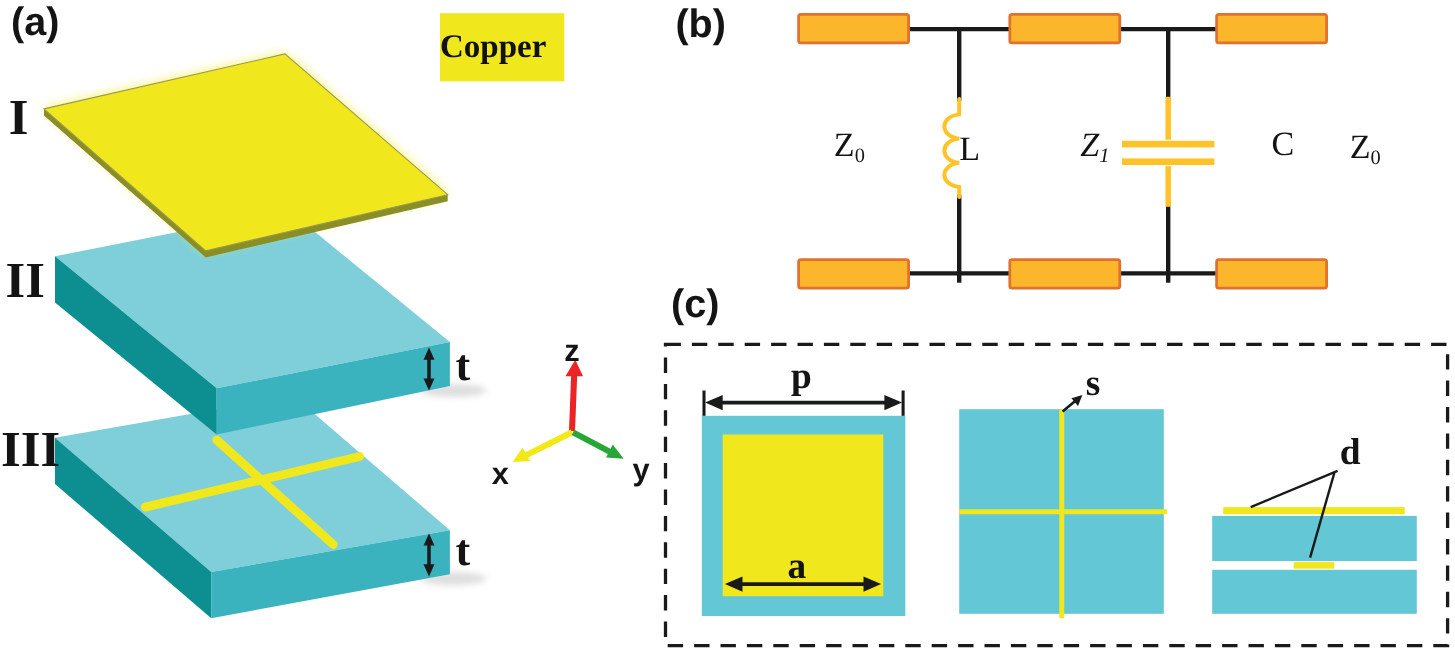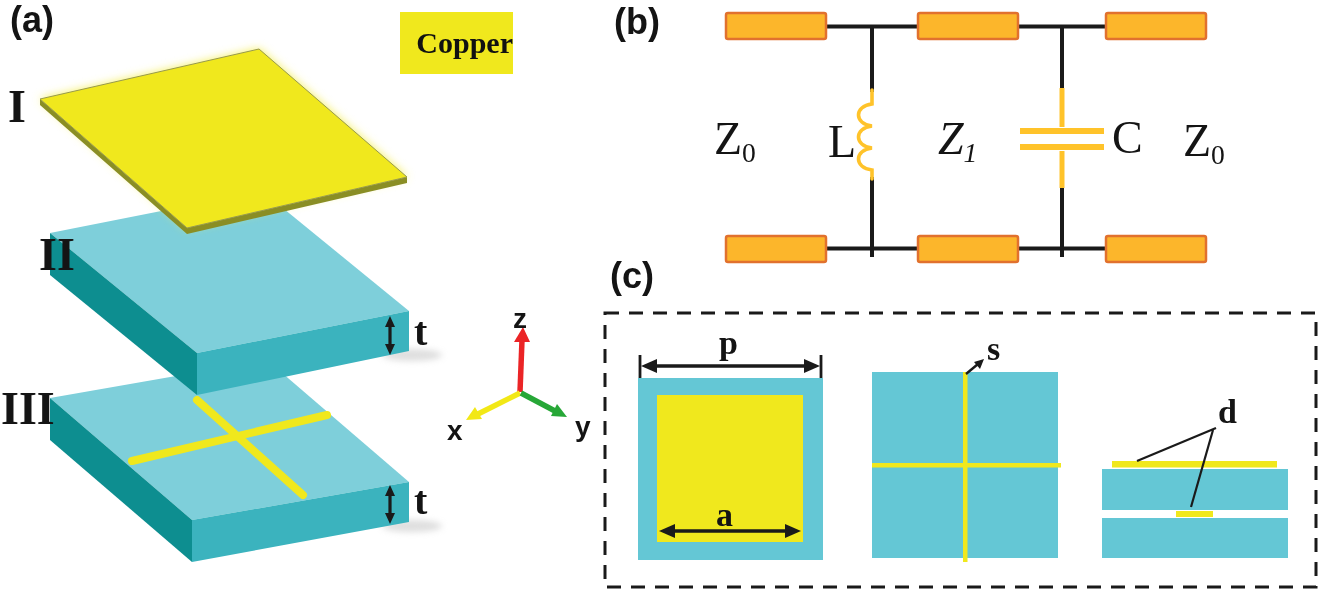--- a/index.html
+++ b/index.html
@@ -3,26 +3,26 @@
 <meta charset="utf-8">
 <style>
   html,body{margin:0;padding:0;background:#fff;}
   .canvas{position:relative;width:1323px;height:596px;background:#fff;overflow:hidden;
           font-family:"Liberation Serif",serif;}
   svg.layer{position:absolute;left:0;top:0;width:1323px;height:596px;}
   .lbl{position:absolute;line-height:1;white-space:nowrap;color:#141414;}
   .panel-tag{font-family:"Liberation Sans",sans-serif;font-weight:bold;font-size:36px;}
   .roman{font-weight:bold;font-size:46px;}
   .axis-lbl{font-family:"Liberation Sans",sans-serif;font-weight:bold;font-size:28px;}
-  .imp{font-size:46px;}
+  .imp{font-size:31px;margin-left:44px;}
   .imp .sub{font-size:0.6em;vertical-align:-0.28em;}
   .dim{font-weight:bold;font-size:34px;}
   .tdim{font-weight:600;font-size:40px;}
   .legend-box{position:absolute;left:400px;width:113px;height:62px;display:flex;
-              align-items:center;justify-content:flex-end;font-weight:bold;font-size:30px;color:#111;}
+              align-items:center;justify-content:flex-start;font-weight:bold;font-size:30px;color:#111;}
   .legend-copper{top:12px;background:var(--copper-yellow);}
   .legend-f4b{top:76px;background:var(--substrate-cyan);}
   .fill-copper{fill:var(--copper-yellow);}
   .fill-cyan{fill:var(--substrate-cyan);}
   .fill-top{fill:var(--substrate-top);}
   .fill-side{fill:var(--substrate-side-dark);}
   .fill-front{fill:var(--substrate-front);}
   .fill-orange{fill:var(--microstrip-orange);stroke:var(--microstrip-border);stroke-width:2.5;}
   .wire{stroke:var(--line-black);fill:none;}
   .ywire{stroke:var(--component-yellow);fill:none;}
@@ -144,21 +144,21 @@
     <rect class="fill-copper" x="1176" y="511" width="37" height="6"></rect>
     <rect class="fill-cyan" x="1102" y="518" width="186" height="40"></rect>
     <g>
       <line class="blk" x1="1216" y1="428" x2="1137" y2="461" stroke-width="2.2"></line>
       <line class="blk" x1="1213" y1="430" x2="1191" y2="507" stroke-width="2.2"></line>
     </g>
   </svg>
 
   <div class="lbl panel-tag" style="left:10px;top:2px;">(a)</div>
   <div class="lbl roman" style="left:8px;top:84px;">I</div>
-  <div class="lbl roman" style="left:5px;top:232px;margin-left:34px;">II</div>
+  <div class="lbl roman" style="left:5px;top:232px;">II</div>
   <div class="lbl roman" style="left:1px;top:386px;">III</div>
 
   <div class="legend-box legend-copper">
     <span>Copper</span>
   </div>
 
   <div class="lbl tdim" style="left:414px;top:312px;">t</div>
   <div class="lbl tdim" style="left:414px;top:481px;">t</div>
 
   <div class="lbl axis-lbl" style="left:447px;top:417px;">x</div>

